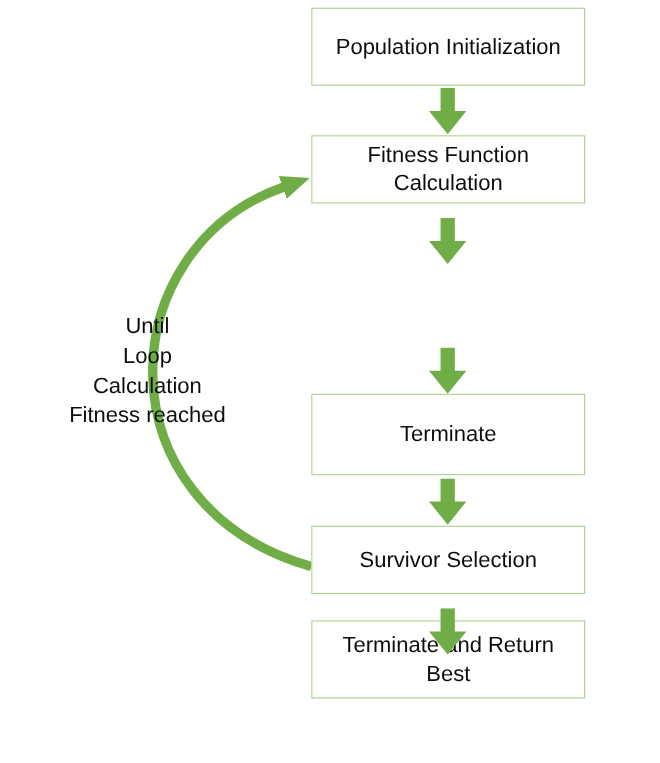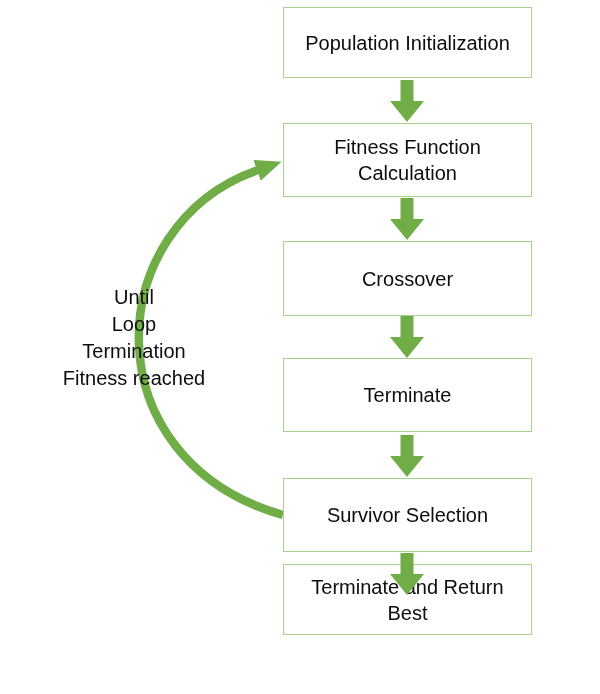--- a/index.html
+++ b/index.html
@@ -29,24 +29,24 @@
     border: 1px solid var(--box-border);
     display: flex;
     align-items: center;
     justify-content: center;
     text-align: center;
     font-size: 20px;
     line-height: 26px;
     padding: 0 14px;
   }
   .box-1 { top: 7px;   height: 71px; }
-  .box-2 { top: 123px; height: 74px; }
+  .box-2 { top: 123px; height: 62px; }
   .box-3 { top: 241px; height: 75px; }
   .box-4 { top: 358px; height: 74px; }
-  .box-5 { top: 478px; height: 74px; }
+  .box-5 { top: 478px; height: 62px; }
   .box-6 { top: 564px; height: 71px; justify-content: flex-end; }
 
   .block-arrow {
     position: absolute;
     left: 390px;
     width: 34px;
     height: 42px;
   }
   .arrow-1 { top: 80px; }
   .arrow-2 { top: 198px; }
@@ -91,32 +91,29 @@
       <marker id="loopHead" markerUnits="userSpaceOnUse" markerWidth="30" markerHeight="30" refX="1" refY="13" orient="auto">
         <path d="M0,2 L26,13 L0,24 Z"></path>
       </marker>
     </defs>
     <path class="loop-path" d="M203,385 C10,330 20,95 178,40" marker-end="url(#loopHead)"></path>
   </svg>
 
   <div class="loop-label">
     <div>Until</div>
     <div>Loop</div>
-    <div>Termination</div>
+    <div>Calculation</div>
     <div>Fitness reached</div>
   </div>
 
   <div class="flow-box box-1">
     <span>Population Initialization</span>
   </div>
   <div class="flow-box box-2">
     <span>Fitness Function Calculation</span>
-  </div>
-  <div class="flow-box box-3">
-    <span>Crossover</span>
   </div>
   <div class="flow-box box-4">
     <span>Terminate</span>
   </div>
   <div class="flow-box box-5">
     <span>Survivor Selection</span>
   </div>
   <div class="flow-box box-6">
     <span>Terminate and Return Best</span>
   </div>

